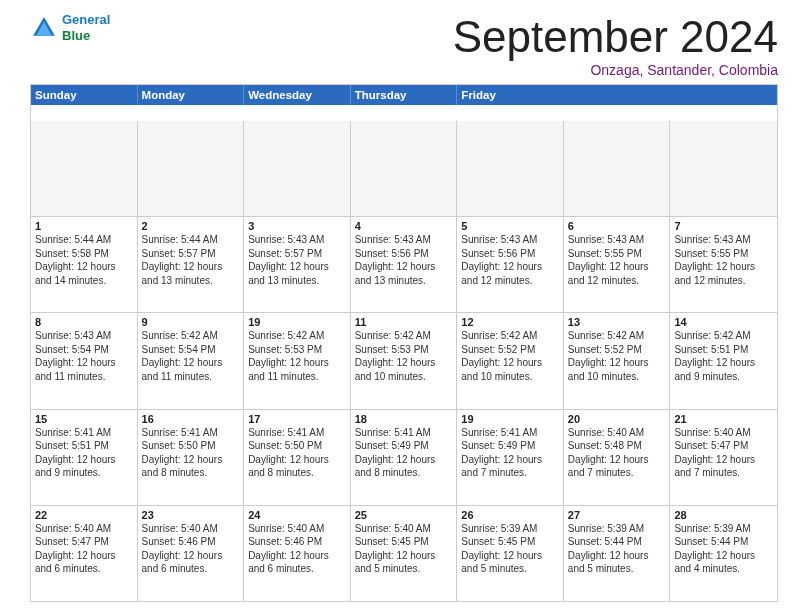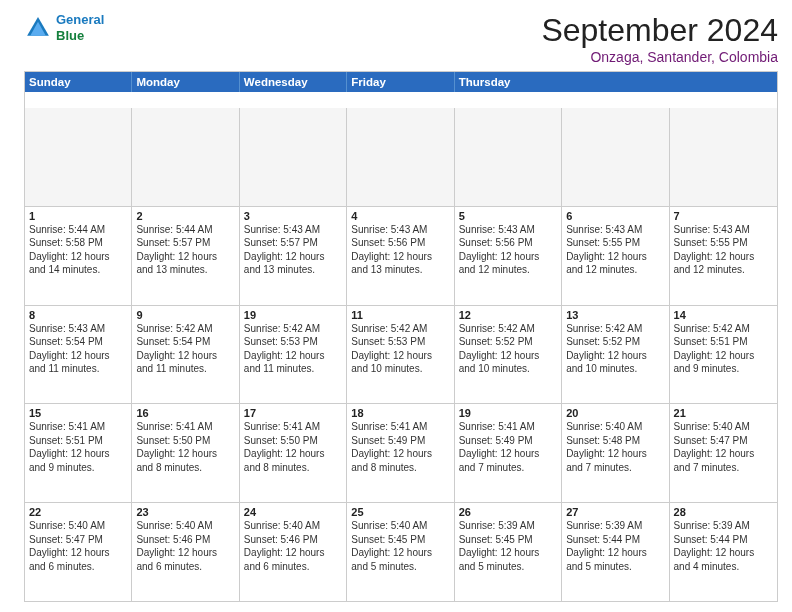--- a/index.html
+++ b/index.html
@@ -6,21 +6,21 @@
     body {
       font-family: Arial, sans-serif;
       background: #fff;
       width: 792px;
       height: 612px;
       overflow: hidden;
     }
     .page {
       width: 792px;
       height: 612px;
-      padding: 12px 14px 10px 24px;
+      padding: 12px 14px 10px 30px;
       display: flex;
       flex-direction: column;
     }
     .header {
       display: flex;
       justify-content: space-between;
       align-items: flex-start;
       margin-bottom: 6px;
     }
     .logo {
@@ -38,21 +38,21 @@
       color: #1a7abf;
     }
     .logo-icon {
       width: 28px;
       height: 28px;
     }
     .title-block {
       text-align: right;
     }
     .month-title {
-      font-size: 32px;
+      font-size: 44px;
       font-weight: normal;
       color: #222;
     }
     .location {
       font-size: 14px;
       color: #701a75;
     }
     .calendar {
       flex: 1;
       display: flex;
@@ -128,22 +128,22 @@
       <div class="month-title">September 2024</div>
       <div class="location">Onzaga, Santander, Colombia</div>
     </div>
   </div>
 
   <div class="calendar">
     <div class="cal-header">
       <div class="cal-header-cell">Sunday</div>
       <div class="cal-header-cell">Monday</div>
       <div class="cal-header-cell">Wednesday</div>
+      <div class="cal-header-cell">Thursday</div>
       <div class="cal-header-cell">Friday</div>
-      <div class="cal-header-cell">Thursday</div>
     </div>
     <div class="cal-body" id="cal-body">
     <div class="cal-row">
           <div class="cal-cell empty"></div>
           <div class="cal-cell empty"></div>
           <div class="cal-cell empty"></div>
           <div class="cal-cell empty"></div>
           <div class="cal-cell empty"></div>
           <div class="cal-cell empty"></div>
           <div class="cal-cell empty"></div>

